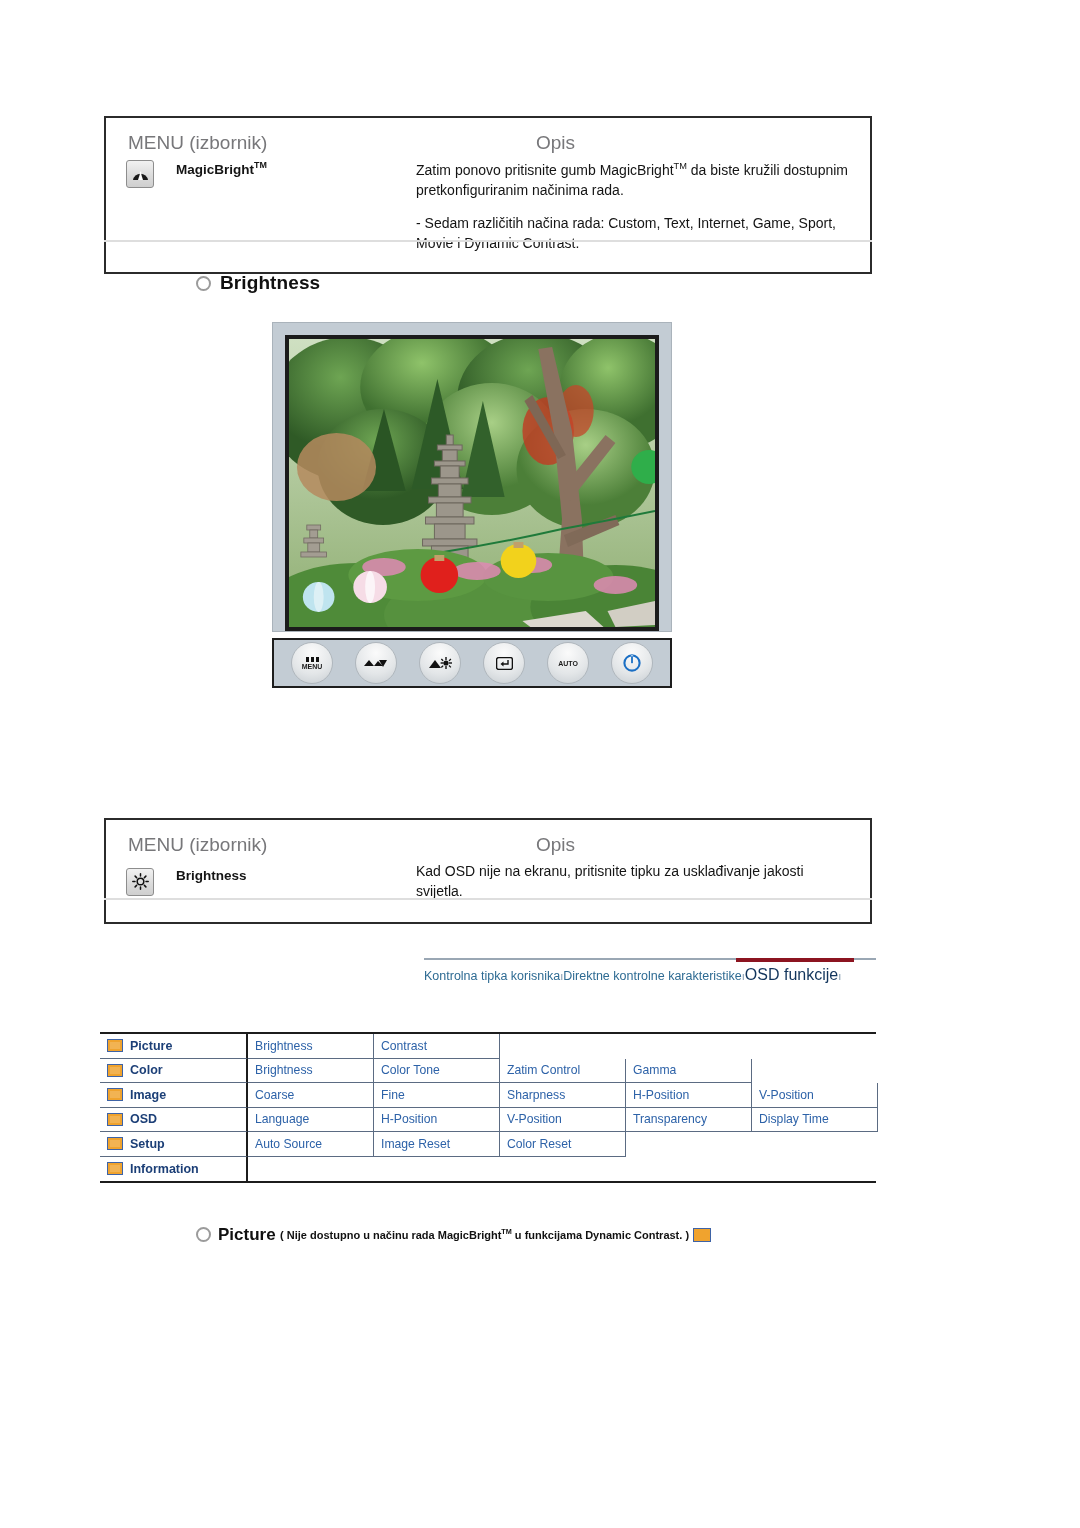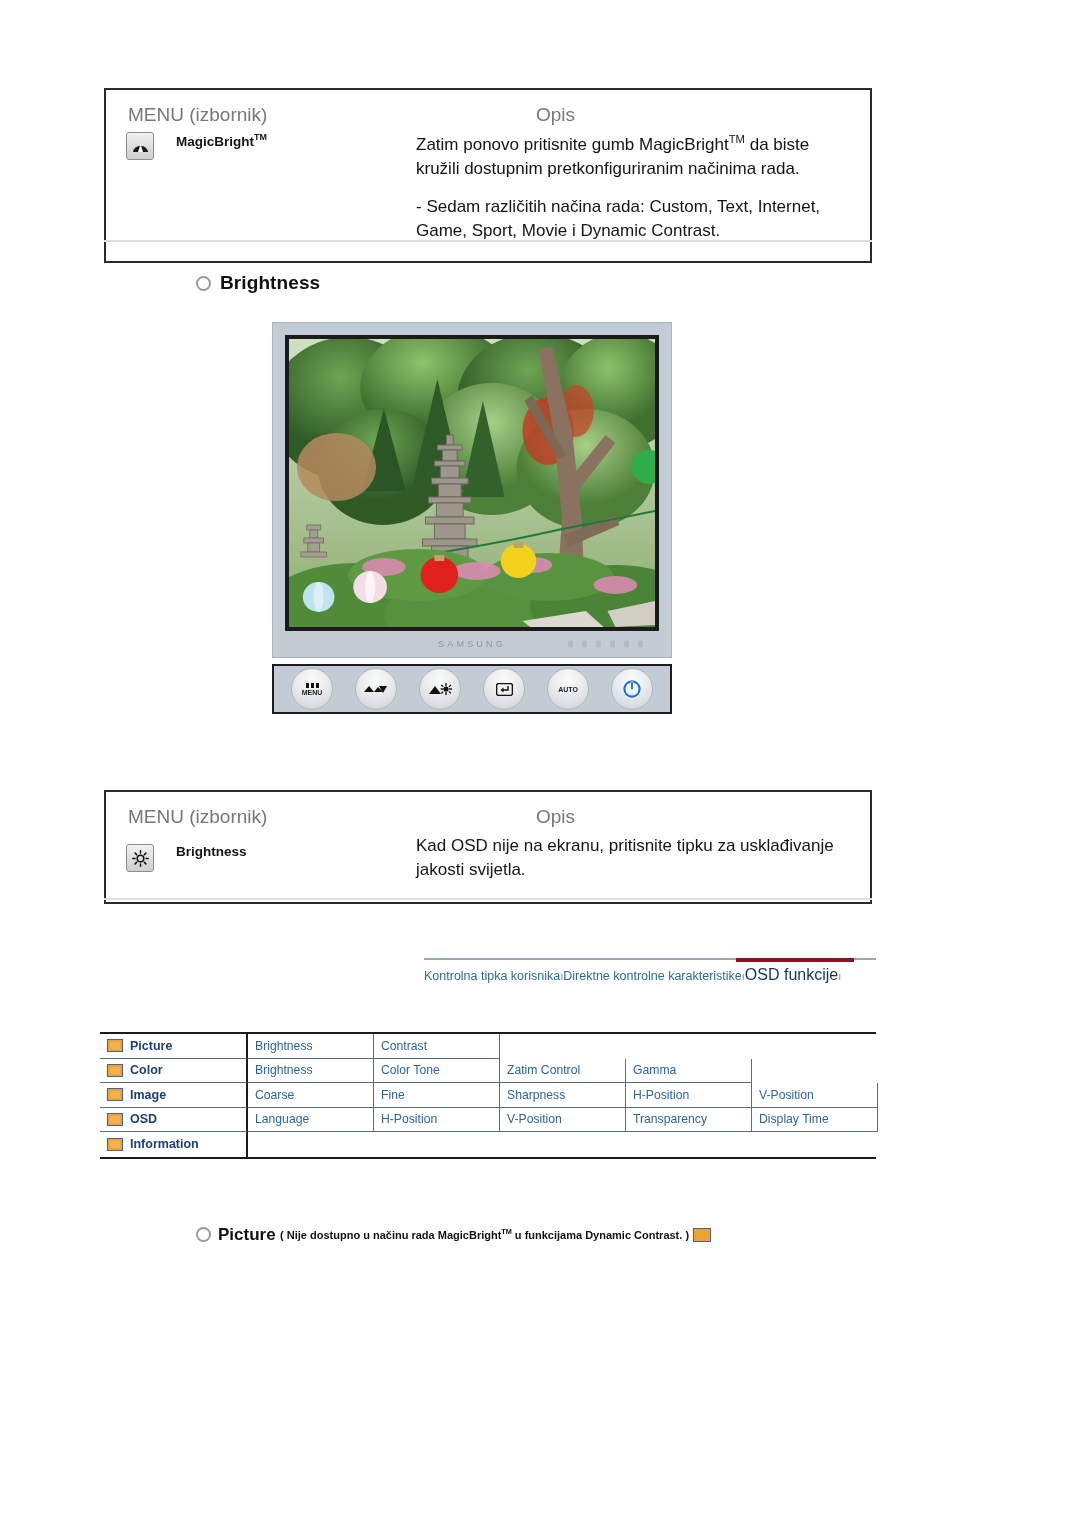--- a/index.html
+++ b/index.html
@@ -17,20 +17,21 @@
   }
 
   
   .menu-table {
     position: absolute;
     left: 104px;
     width: 768px;
     border: 2px solid #2b2b2b;
     background: #fff;
     box-sizing: border-box;
+    margin-top: 28px;
   }
   .mt-head {
     display: flex;
     align-items: flex-start;
     padding: 14px 0 6px 0;
   }
   .mt-head .h-menu {
     width: 310px;
     padding-left: 22px;
     font-size: 19px;
@@ -57,21 +58,21 @@
   }
   .mt-label-text {
     font-size: 13.5px;
     font-weight: bold;
     color: #141414;
     margin-left: 22px;
     white-space: nowrap;
   }
   .mt-desc-cell {
     flex: 1;
-    font-size: 17px;
+    font-size: 14px;
     line-height: 1.42;
     color: #141414;
     padding-right: 18px;
     box-sizing: border-box;
   }
   .mt-desc-cell p { margin: 0 0 14px 0; }
   .mt-desc-cell p:last-child { margin-bottom: 0; }
   sup.tm { font-size: 0.66em; vertical-align: super; }
 
   
@@ -470,31 +471,20 @@
           <rect x="147" y="216" width="10" height="6" fill="#c2a06a"></rect>
           <ellipse cx="232" cy="222" rx="18" ry="17" fill="#f2d21c"></ellipse>
           <rect x="227" y="203" width="10" height="6" fill="#c2a06a"></rect>
           <ellipse cx="364" cy="128" rx="18" ry="17" fill="#2fae4a"></ellipse>
         </g>
 
         <path d="M236 282 L300 272 L318 288 L244 288 Z" fill="#dcd8cf"></path>
         <path d="M322 272 L370 262 L370 286 L330 288 Z" fill="#d2cec4"></path>
       </svg>
     </div>
-    <div class="mon-brandbar">
-      <span class="mon-brand">SAMSUNG</span>
-      <span class="mon-leds">
-        <i></i>
-          <i></i>
-          <i></i>
-          <i></i>
-          <i></i>
-          <i></i>
-      </span>
-    </div>
   </div>
   <div class="mon-btnbar">
     <div class="mon-btn">
       <span class="stack">
         <svg width="13" height="5" viewBox="0 0 13 5" aria-hidden="true">
           <rect x="0" y="0" width="3" height="5" fill="#111"></rect>
           <rect x="5" y="0" width="3" height="5" fill="#111"></rect>
           <rect x="10" y="0" width="3" height="5" fill="#111"></rect>
         </svg>
         <span class="lbl">MENU</span>
@@ -626,20 +616,30 @@
       <span class="osd-ic"></span>
       <span class="osd-cat-label">OSD</span>
     </div>
     <div class="osd-item">Language</div>
     <div class="osd-item">H-Position</div>
     <div class="osd-item">V-Position</div>
     <div class="osd-item">Transparency</div>
     <div class="osd-item">Display Time</div>
   </div>
 
+  <div class="osd-row">
+    <div class="osd-cat">
+      <span class="osd-ic"></span>
+      <span class="osd-cat-label">Setup</span>
+    </div>
+    <div class="osd-item">Auto Source</div>
+    <div class="osd-item">Image Reset</div>
+    <div class="osd-item">Color Reset</div>
+    <div class="osd-filler"></div>
+  </div>
 
   <div class="osd-row">
     <div class="osd-cat">
       <span class="osd-ic"></span>
       <span class="osd-cat-label">Information</span>
     </div>
     <div class="osd-filler"></div>
   </div>
 
 </div>

